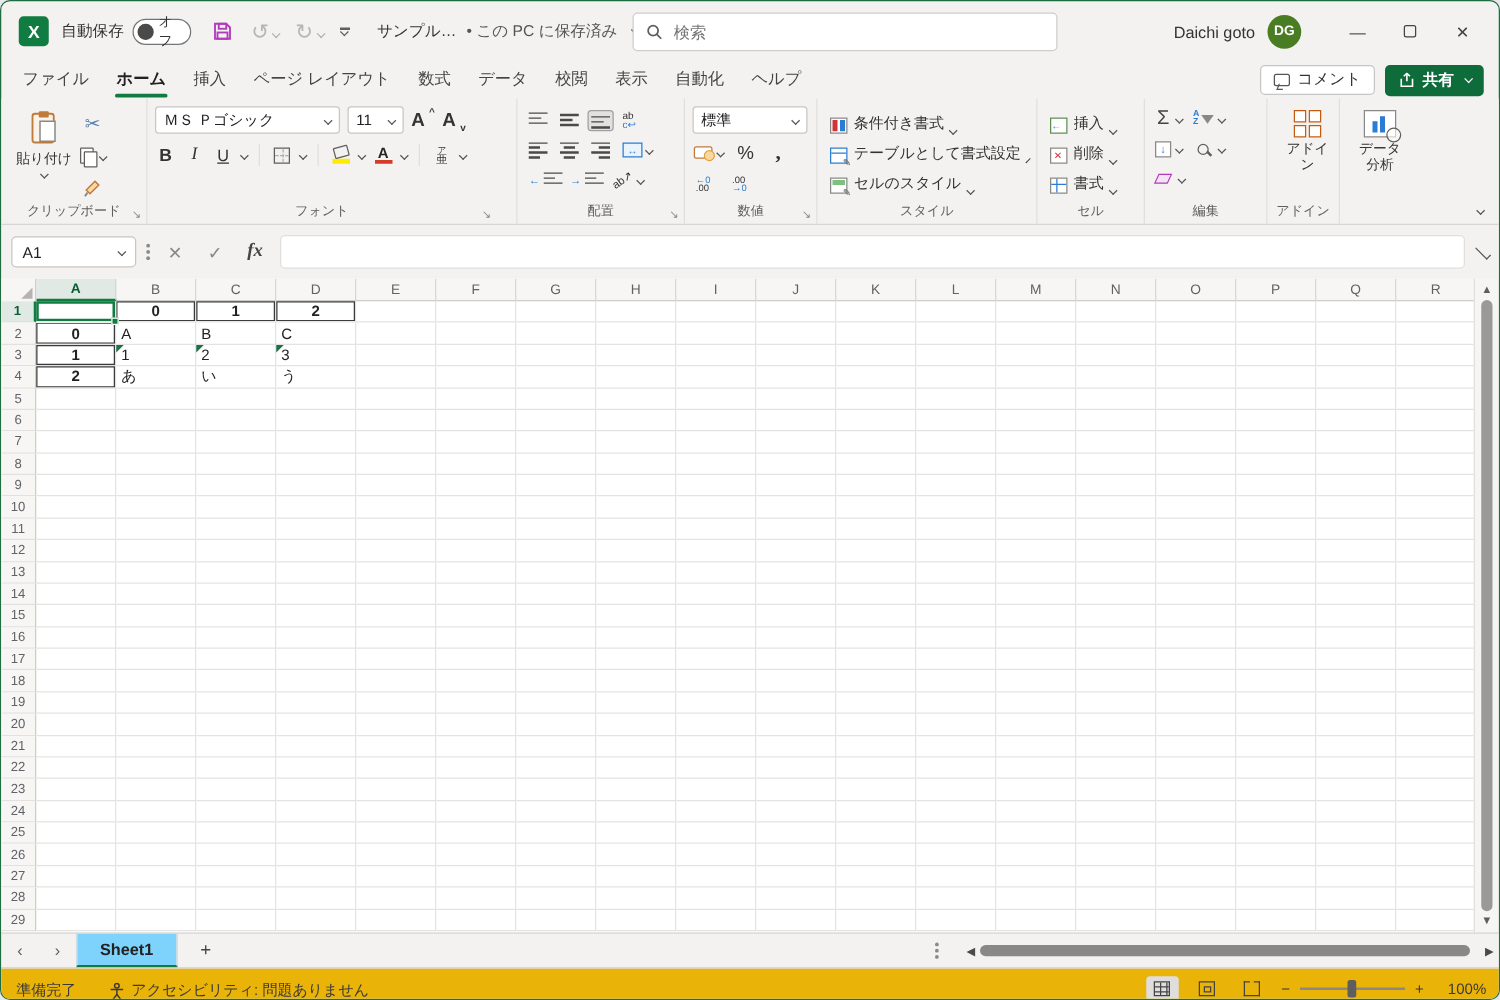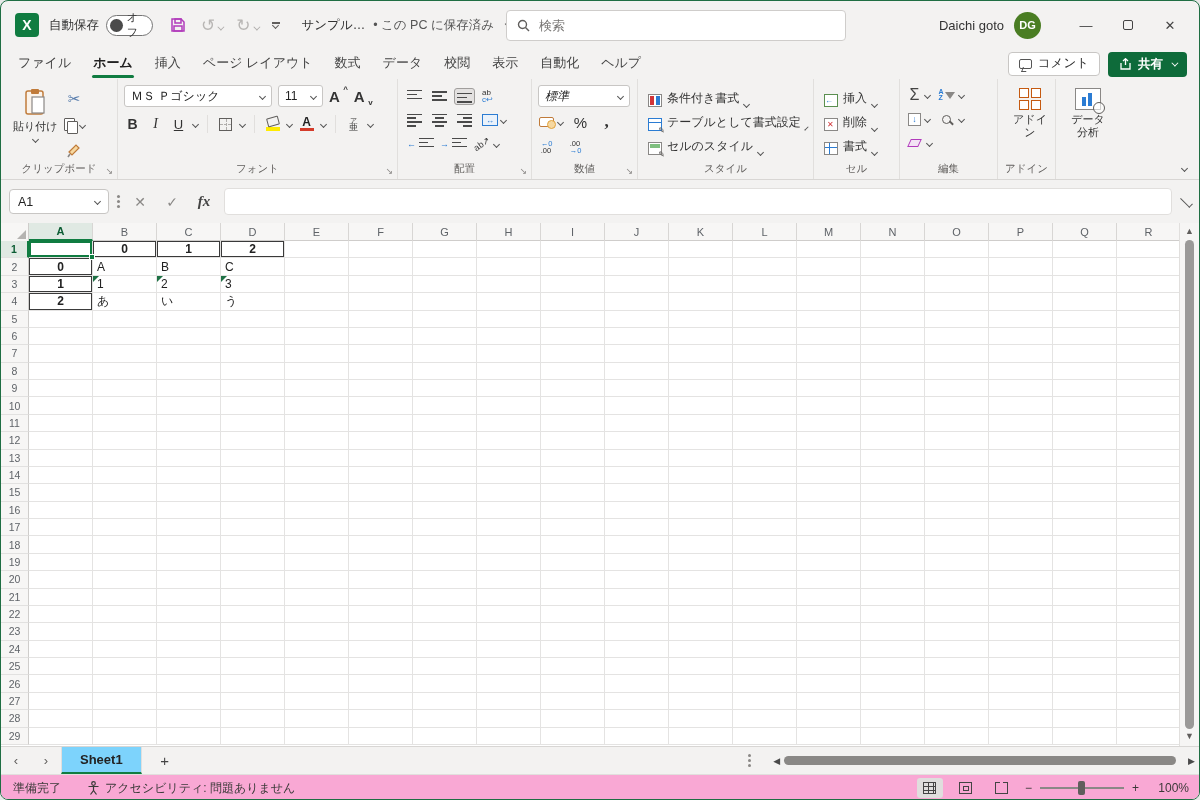--- a/index.html
+++ b/index.html
@@ -207,22 +207,22 @@
                font-size:13px; color:#222; font-weight:600; border-bottom:2px solid #107c41;
                border-right:1px solid #e1dfdd; border-left:1px solid #e1dfdd;}
   .add-sheet { width:46px; text-align:center; color:#444; font-size:15px; }
   .sheetbar-right { margin-left:auto; display:flex; align-items:center; gap:8px; padding-right:6px;}
   #hscroll { display:flex; align-items:center; gap:4px; }
   #hscroll .arr { color:#4a4a4a; font-size:9px; }
   #hscroll .track { width:400px; display:flex; }
   #hscroll .thumb { width:392px; height:9px; border-radius:5px; background:#8a8886; }
 
   
-  #statusbar { position:absolute; left:0; top:773px; width:1200px; height:27px; background:#f9a8d4;
-               border-top:1px solid #e1dfdd; display:flex; align-items:center; padding:0 12px; font-size:12px; color:#3b3a39;}
+  #statusbar { position:absolute; left:0; top:773px; width:1200px; height:27px; background:#eab308;
+               border-top:1px solid #e1dfdd; display:flex; align-items:flex-end; padding:0 12px; font-size:12px; color:#3b3a39;}
   .acc { display:flex; align-items:center; gap:5px; margin-left:26px; }
   .status-right { margin-left:auto; display:flex; align-items:center; gap:10px; }
   .view-ic { width:26px; height:20px; display:flex; align-items:center; justify-content:center; border-radius:3px;}
   .view-ic.active { background:#dfdedd; }
   .ic-grid { width:13px; height:12px; border:1.2px solid #444; position:relative;}
   .ic-grid::before { content:""; position:absolute; top:3px; left:0; right:0; border-top:1.2px solid #444;}
   .ic-grid::after { content:""; position:absolute; top:7px; left:0; right:0; border-top:1.2px solid #444;}
   .ic-grid .v { position:absolute; top:0; bottom:0; left:4px; border-left:1.2px solid #444;}
   .ic-grid .v2 { position:absolute; top:0; bottom:0; left:8.5px; border-left:1.2px solid #444;}
   .ic-page { width:13px; height:12px; border:1.2px solid #444; display:flex; align-items:center; justify-content:center;}
@@ -382,21 +382,21 @@
         <span class="mini phonetic">
           <span class="p1">ア</span>
           <span class="p2">亜</span>
         </span>
         <span class="chev-sm"></span>
       </div>
       <span class="rlabel">フォント</span>
       <span class="launcher">↘</span>
     </div>
 
-    <div class="rgroup" style="width:134px;">
+    <div class="rgroup" style="width:134px;margin-left:16px;">
       <div class="al-rows">
         <div class="al-row">
           <span class="albtn">
               <span class="bars vt">
                 <i></i>
                 <i></i>
                 <i></i>
               </span>
             </span>
           <span class="albtn">
@@ -468,21 +468,21 @@
             <span class="orient-ic">ab↗</span>
               <span class="chev-sm"></span>
           </span>
         </div>
       </div>
       <span class="rlabel">配置</span>
       <span class="launcher">↘</span>
     </div>
 
     <div class="rgroup" style="width:106px; flex-direction:column; gap:5px;">
-      <span class="select" style="width:92px;font-style:italic;">
+      <span class="select" style="width:92px;">
         <span>標準</span>
           <span class="chev-sm"></span>
       </span>
       <div class="icon-row" style="gap:9px;">
         <span class="mini">
             <span class="money-ic"></span>
           </span>
         <span class="chev-sm" style="margin-left:-6px;"></span>
         <span class="mini pct">%</span>
         <span class="mini comma">,</span>

